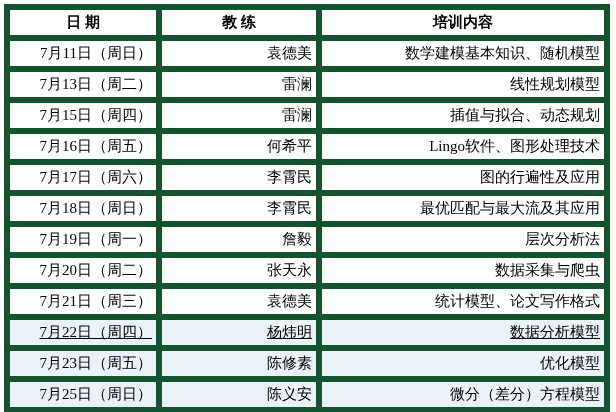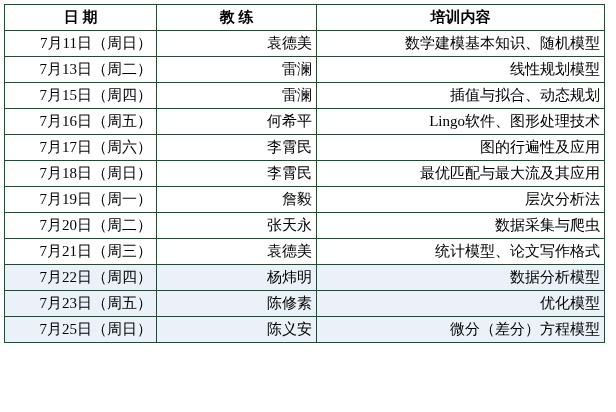--- a/index.html
+++ b/index.html
@@ -19,21 +19,21 @@
     width: 600px;
     margin: 4px 0 0 4px;
     table-layout: fixed;
   }
   #schedule-table col.col-date { width: 152px; }
   #schedule-table col.col-coach { width: 160px; }
   #schedule-table col.col-content { width: 288px; }
 
   #schedule-table th,
   #schedule-table td {
-    border: 1px solid #14532d;
+    border: 6px solid #14532d;
     height: 25px;
     padding: 0 4px;
     font-size: 15px;
     line-height: 1.15;
     vertical-align: middle;
     white-space: nowrap;
     overflow: hidden;
   }
   #schedule-table th {
     text-align: center;
@@ -51,20 +51,21 @@
     text-align: right;
     padding-left: 7px;
   }
   tr.row-highlight td {
     background: #eaf1f8;
   }
   tr.row-tall td {
     height: 50px;
     vertical-align: top;
     padding-top: 3px;
+    text-decoration: underline;
   }
 </style>
 </head>
 <body>
 
 <table id="schedule-table">
   <colgroup>
     <col class="col-date">
     <col class="col-coach">
     <col class="col-content">

